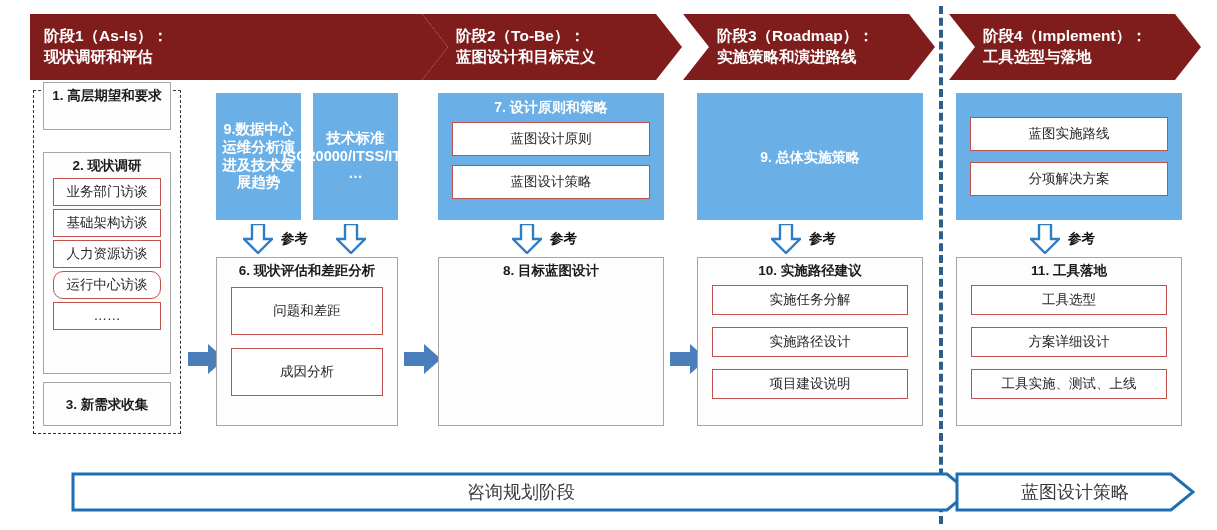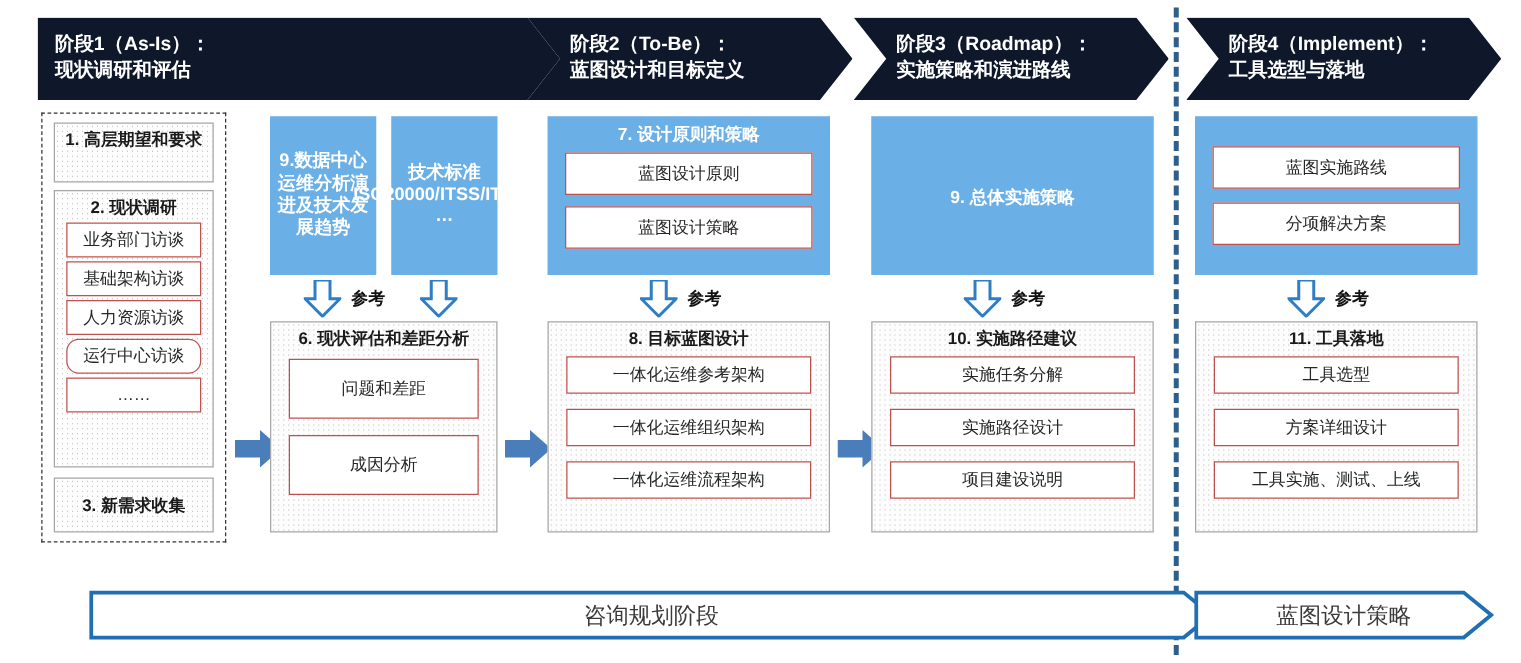--- a/index.html
+++ b/index.html
@@ -5,21 +5,21 @@
   html,body{margin:0;padding:0;}
   body{
     width:1217px;height:530px;background:#ffffff;
     font-family:"Liberation Sans","DejaVu Sans",sans-serif;
     position:relative;overflow:hidden;
   }
   .canvas{position:absolute;left:0;top:0;width:1217px;height:530px;}
 
   
   .chev{
-    position:absolute;height:66px;background:#0f172a;
+    position:absolute;height:66px;background:#7f1d1d;
     color:#ffffff;font-weight:bold;font-size:15.5px;line-height:1.35;
     display:flex;flex-direction:column;justify-content:center;
     box-sizing:border-box;
     filter:drop-shadow(2px 2px 1px rgba(120,120,120,.55));
   }
   .chev .ln{white-space:nowrap;}
   .chev.first{
     clip-path:polygon(0 0, calc(100% - 26px) 0, 100% 50%, calc(100% - 26px) 100%, 0 100%);
     padding-left:14px;
   }
@@ -109,21 +109,21 @@
 
   <div class="chev mid" style="left:949px;top:14px;width:252px;">
     <span class="ln">阶段4（Implement）：</span>
     <span class="ln">工具选型与落地</span>
   </div>
 
   <div class="vdiv" style="left:939px;top:6px;height:518px;"></div>
 
   <div class="dashgroup" style="left:33px;top:90px;width:148px;height:344px;"></div>
 
-  <div class="dotpanel" style="left:43px;top:98px;width:128px;height:48px;">
+  <div class="dotpanel" style="left:43px;top:82px;width:128px;height:48px;">
     <div class="ttl">1. 高层期望和要求</div>
   </div>
 
   <div class="dotpanel" style="left:43px;top:152px;width:128px;height:222px;">
     <div class="ttl">2. 现状调研</div>
     <div style="padding:0 9px;display:flex;flex-direction:column;gap:3px;">
       <div class="sub" style="height:28px;">业务部门访谈</div>
       <div class="sub" style="height:28px;">基础架构访谈</div>
       <div class="sub" style="height:28px;">人力资源访谈</div>
       <div class="sub" style="height:28px;border-radius:10px;">运行中心访谈</div>
@@ -185,25 +185,20 @@
 
   <div class="darrow" style="left:512px;top:224px;">
     <svg width="30" height="30" viewBox="0 0 30 30" aria-hidden="true">
       <polygon points="9,0 21,0 21,15 29,15 15,29 1,15 9,15" fill="#ffffff" stroke="#2f7ec4" stroke-width="2.4"></polygon>
     </svg>
   </div>
   <div class="refnote" style="left:550px;top:230px;">参考</div>
 
   <div class="dotpanel" style="left:438px;top:257px;width:226px;height:169px;">
     <div class="ttl">8. 目标蓝图设计</div>
-    <div style="padding:2px 14px 0;display:flex;flex-direction:column;gap:12px;">
-      <div class="sub" style="height:30px;">一体化运维参考架构</div>
-      <div class="sub" style="height:30px;">一体化运维组织架构</div>
-      <div class="sub" style="height:30px;">一体化运维流程架构</div>
-    </div>
   </div>
 
   <div class="rarrow" style="left:670px;top:342px;">
     <svg width="38" height="34" viewBox="0 0 38 34" aria-hidden="true">
       <polygon points="0,10 20,10 20,2 37,17 20,32 20,24 0,24" fill="#4a7ebb"></polygon>
     </svg>
   </div>
 
   <div class="bluepanel centered" style="left:697px;top:93px;width:226px;height:127px;">
     <div class="btitle">9. 总体实施策略</div>

